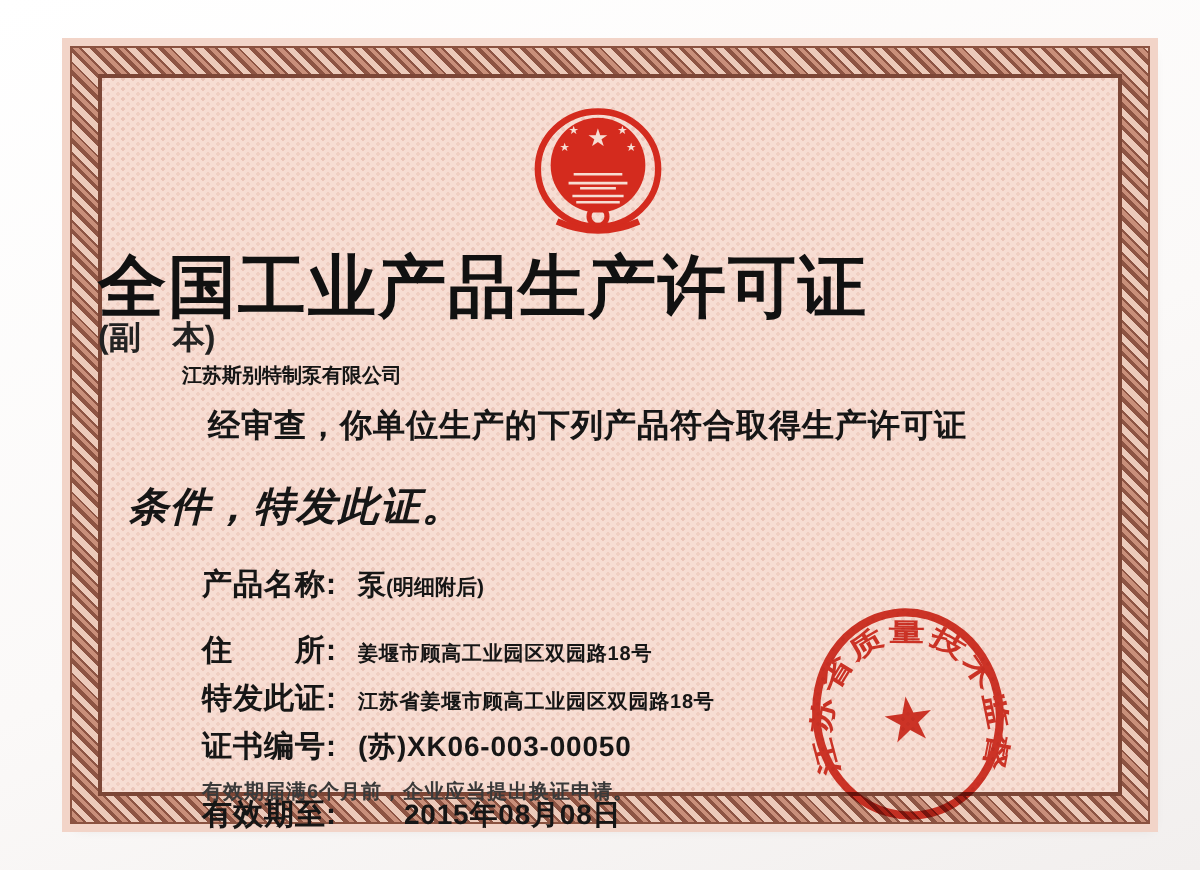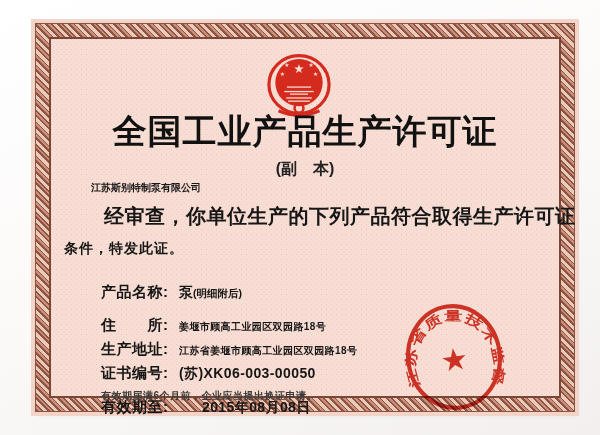--- a/index.html
+++ b/index.html
@@ -15,27 +15,27 @@
     border:13px solid transparent;
     border-image:repeating-linear-gradient(45deg,#8d5443 0 2px,#c98f7a 2px 4px,#8d5443 4px 5px,#eccaba 5px 8px) 13;
     box-shadow:0 0 0 1px #8a5240,0 0 0 5px #f2d4c8,2px 3px 6px rgba(0,0,0,.10),inset 0 0 0 2px #7c4636;
     background-color:#f7ddd3;
     background-image:radial-gradient(#ecc6ba 0.8px,transparent 0.9px),radial-gradient(#f0cfc3 0.8px,transparent 0.9px);
     background-size:5px 5px,5px 5px;
     background-position:0 0,2.5px 2.5px;
   }
   .cert-content{position:absolute;inset:0;color:#161616;}
   .emblem{position:absolute;left:218px;top:16px;width:64px;height:72px;}
-  .title{position:absolute;left:0;right:0;top:72px;text-align:center;
+  .title{position:absolute;left:0;right:0;top:84px;text-align:left;
     font-size:34px;font-weight:bold;letter-spacing:1px;color:#111;}
-  .subtitle{position:absolute;left:0;right:0;top:122px;text-align:center;
+  .subtitle{position:absolute;left:0;right:0;top:122px;
     font-size:16px;font-weight:bold;color:#222;}
   .company{position:absolute;left:42px;top:144px;font-size:10px;font-weight:bold;}
-  .stmt1{position:absolute;left:15px;top:166px;width:492px;font-size:20px;font-weight:bold;padding-left:40px;letter-spacing:0.5px;}
-  .stmt2{position:absolute;left:15px;top:203px;width:492px;font-size:14px;font-weight:bold;letter-spacing:1px;}
+  .stmt1{position:absolute;left:15px;top:166px;width:492px;font-size:16px;font-weight:bold;padding-left:40px;letter-spacing:0.5px;}
+  .stmt2{position:absolute;left:15px;top:203px;width:492px;font-size:20px;font-weight:bold;letter-spacing:1px;font-style:italic;}
   .row{position:absolute;left:52px;display:flex;align-items:baseline;}
   .row .lbl{font-size:15px;font-weight:bold;width:78px;flex:0 0 auto;letter-spacing:0.5px;margin-top:20px;}
   .row .val{font-size:10px;font-weight:bold;letter-spacing:0.4px;}
   .row .val-big{font-size:14px;font-weight:bold;}
   .row .val-sub{font-size:10.5px;font-weight:bold;}
   .r0{top:226px;} .r1{top:259px;} .r2{top:283px;} .r3{top:307px;} .r4{top:341px;gap:23px;}
   .note{position:absolute;left:52px;top:352px;font-size:10px;font-weight:bold;color:#3a3a3a;letter-spacing:0.5px;}
   .issue-date{position:absolute;left:288px;top:326px;font-size:17px;font-weight:bold;white-space:nowrap;}
   .issue-date span{display:inline-block;}
   .id-y{margin-right:7px;} .id-yl{margin-right:24px;} .id-m{margin-right:6px;}
@@ -78,21 +78,21 @@
     <div class="row r0">
       <span class="lbl">产品名称:</span>
       <span class="val-big">泵</span>
       <span class="val-sub">(明细附后)</span>
     </div>
     <div class="row r1">
       <span class="lbl">住　　所:</span>
       <span class="val">姜堰市顾高工业园区双园路18号</span>
     </div>
     <div class="row r2">
-      <span class="lbl">生产地址:</span>
+      <span class="lbl">特发此证:</span>
       <span class="val">江苏省姜堰市顾高工业园区双园路18号</span>
     </div>
     <div class="row r3">
       <span class="lbl">证书编号:</span>
       <span class="val val-big">(苏)XK06-003-00050</span>
     </div>
     <div class="row r4">
       <span class="lbl">有效期至:</span>
       <span class="val val-big">2015年08月08日</span>
     </div>

